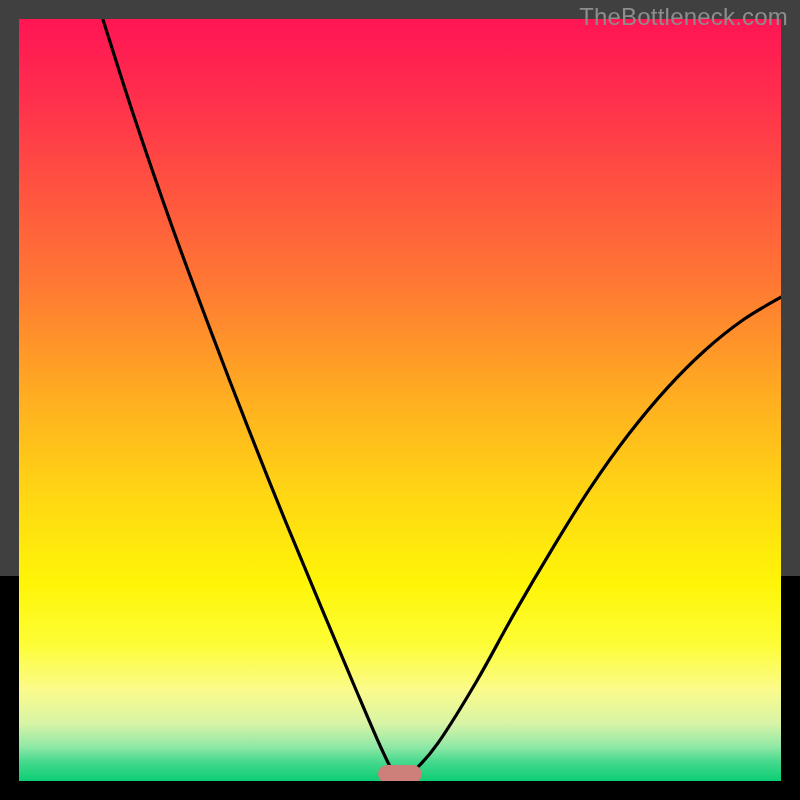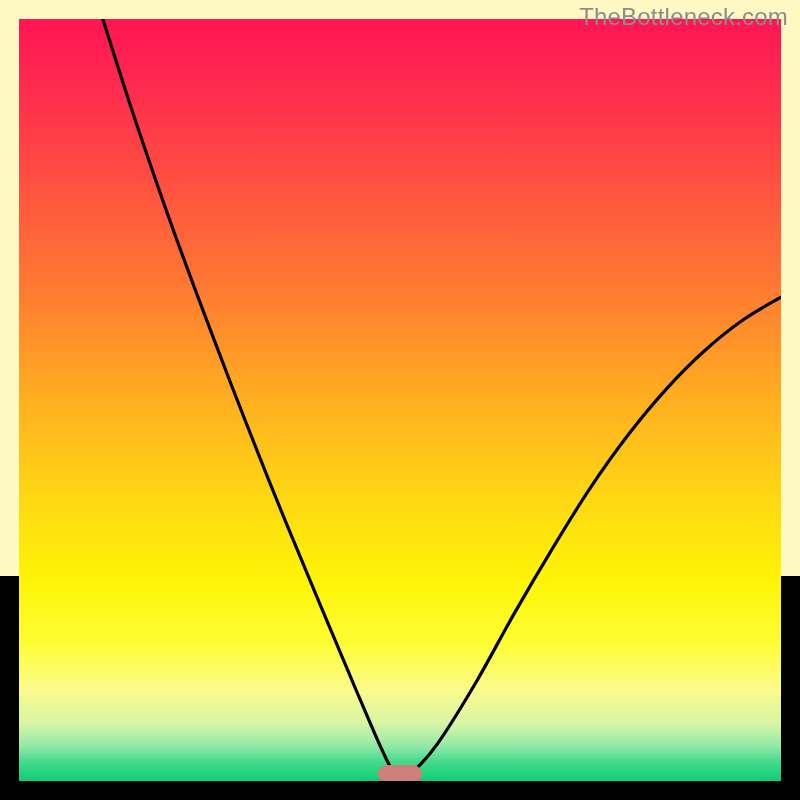--- a/index.html
+++ b/index.html
@@ -9,21 +9,21 @@
     height: 800px;
     background: #000;
     overflow: hidden;
   }
   .frame {
     position: absolute;
     left: 0;
     top: 0;
     width: 800px;
     height: 576px;
-    background: #fef9c3;
+    background: #404040;
   }
   .plot {
     position: absolute;
     left: 19px;
     top: 19px;
     width: 762px;
     height: 762px;
     overflow: hidden;
   }
   .plot svg {

